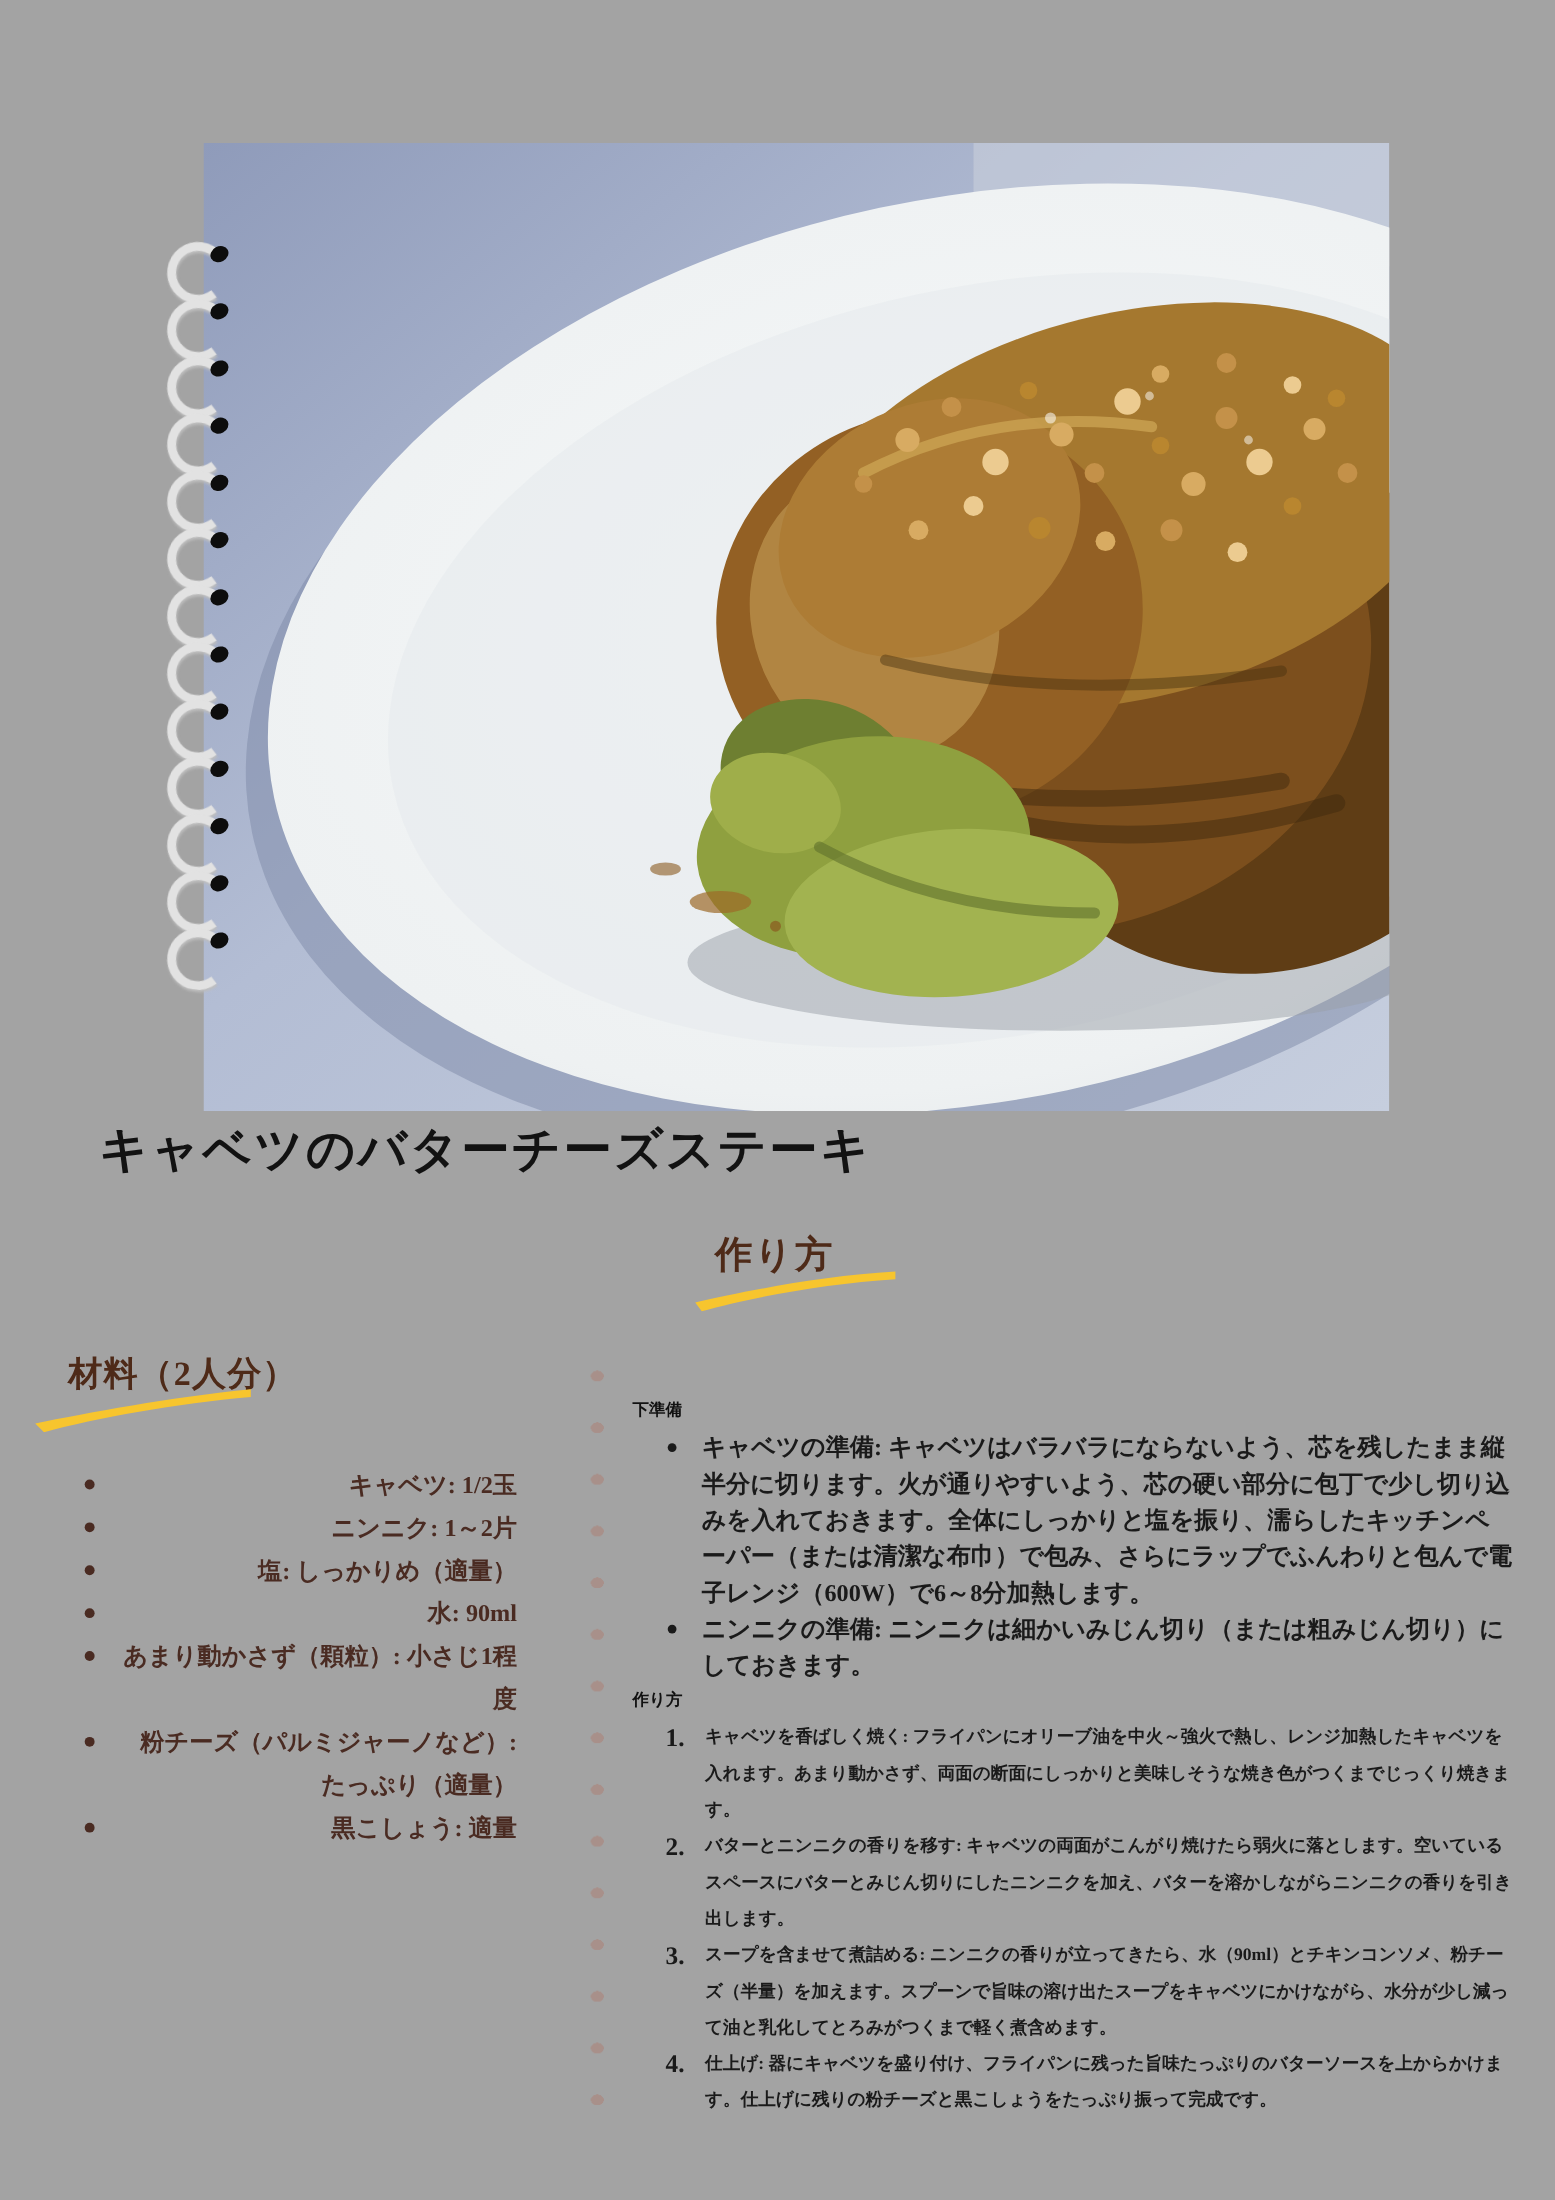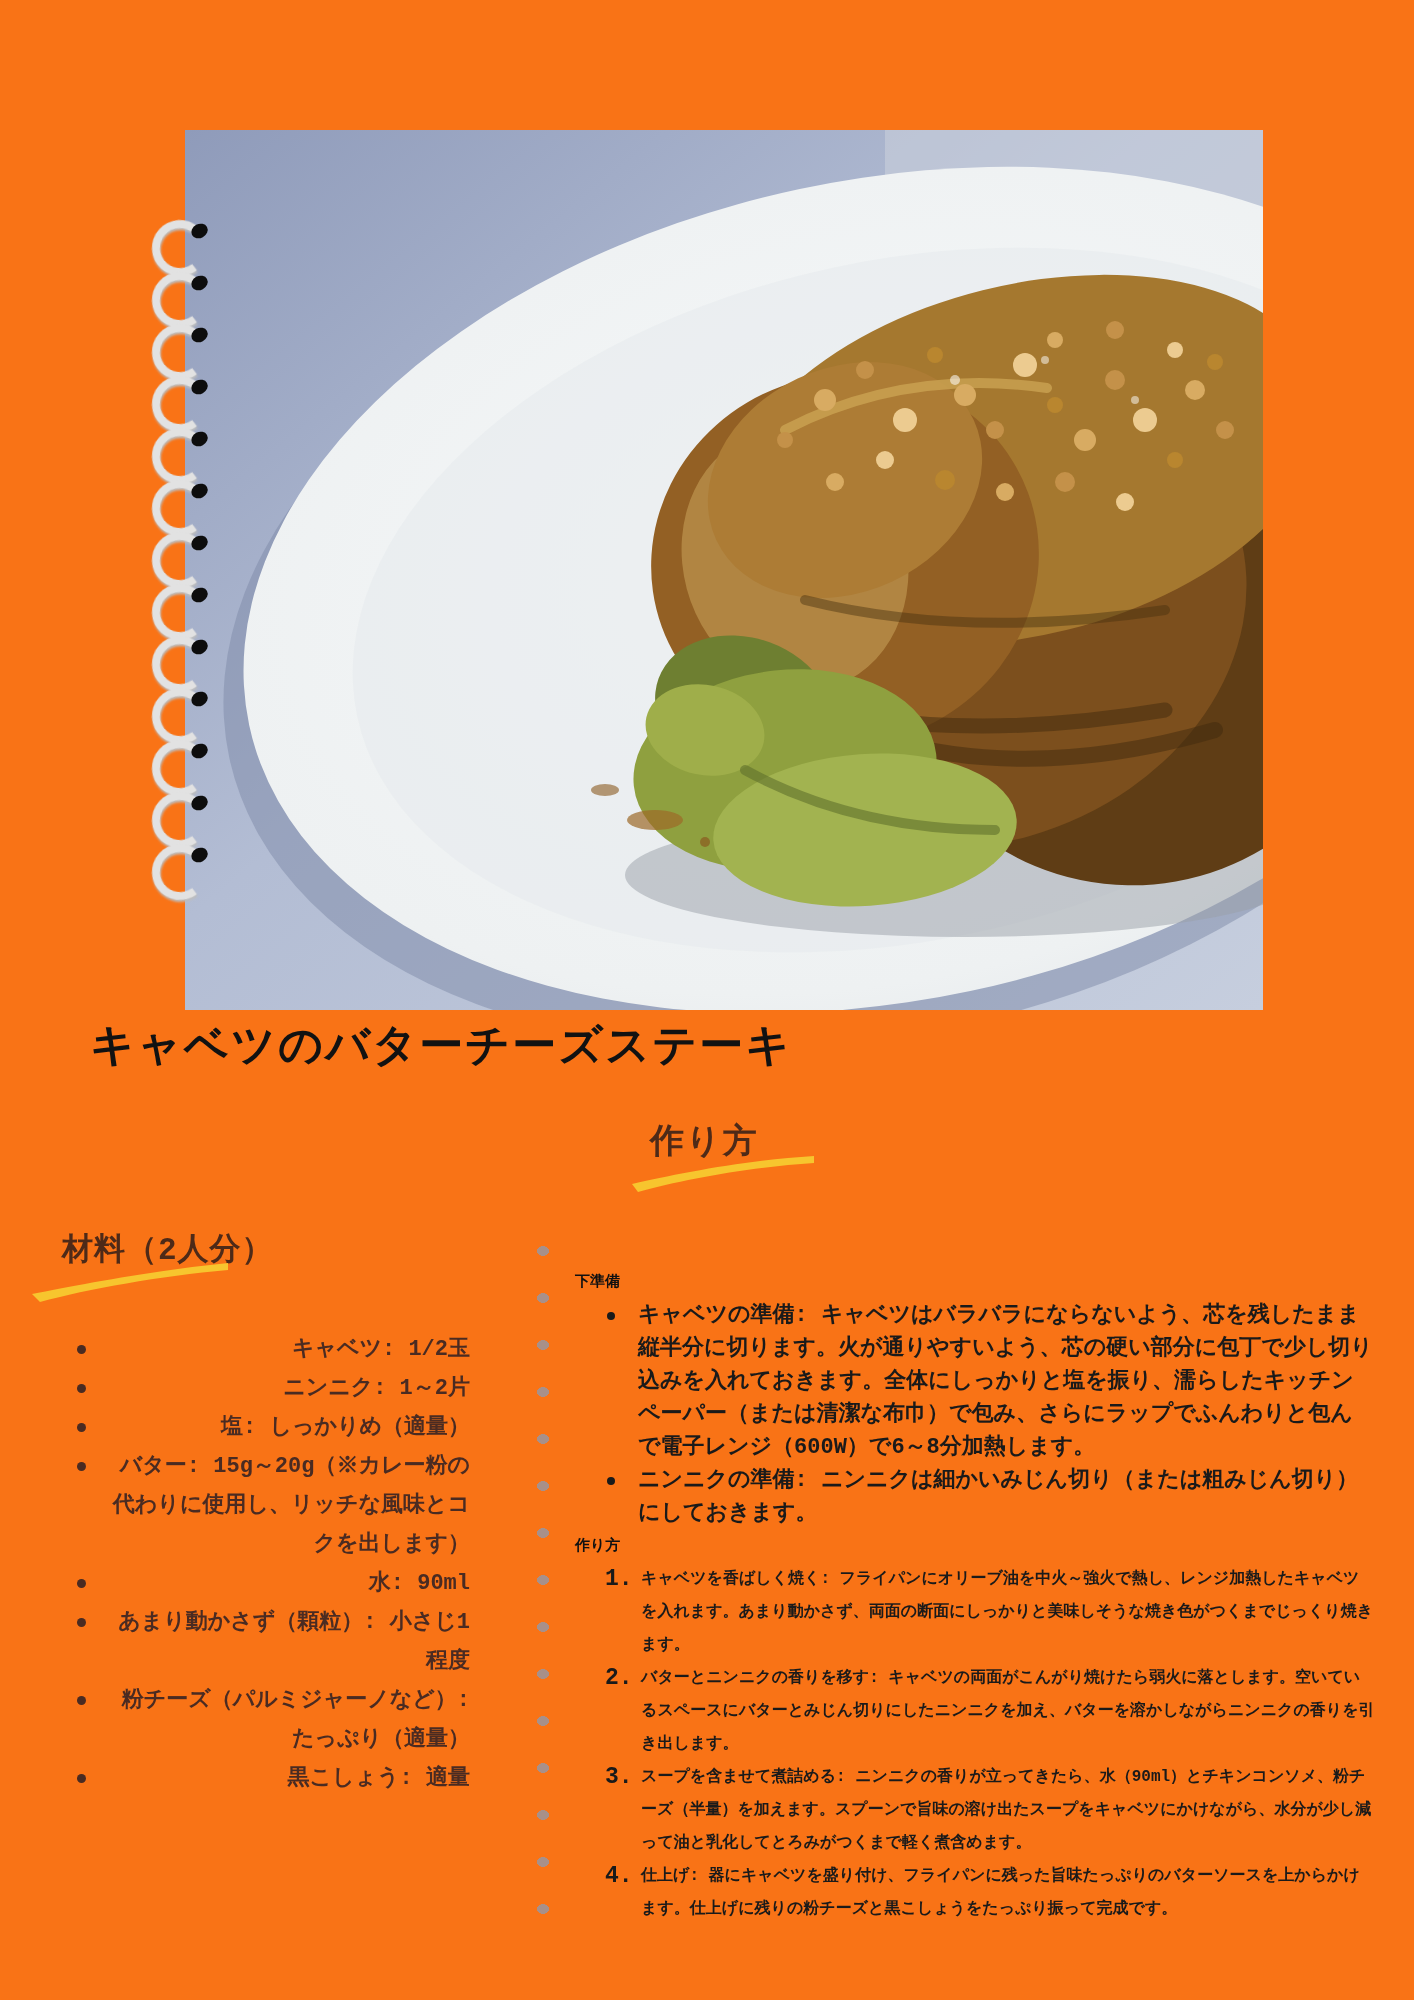--- a/index.html
+++ b/index.html
@@ -1,18 +1,18 @@
 <!DOCTYPE html>
 <html lang="ja"><head>
 <meta charset="utf-8">
 <style>
   html,body{margin:0;padding:0;background:#fff;}
   .page{
-    position:relative;width:1414px;height:2000px;background:#f97316;overflow:hidden;
-    font-family:Liberation Mono, monospace;
+    position:relative;width:1414px;height:2000px;background:#a3a3a3;overflow:hidden;
+    font-family:Liberation Serif, serif;
   }
   
   .photo{position:absolute;left:185px;top:130px;width:1078px;height:880px;}
   .photo svg{display:block;width:100%;height:100%;}
   
   .rings{position:absolute;left:152px;top:218px;width:60px;height:680px;}
   .ring{position:absolute;left:0;width:58px;height:48px;}
   .ring::before{
     content:"";position:absolute;left:0;top:2px;width:40px;height:40px;border-radius:50%;
     border:8px solid #e2e2e2;border-right-color:transparent;
@@ -197,21 +197,20 @@
   <div class="ing-header">材料（2人分）</div>
   <svg class="ing-swoosh" viewBox="0 0 202 44">
     <path d="M2 36 C 48 27, 126 12, 198 5 L 198 12 C 130 18, 58 31, 10 44 Z" fill="#f7c52e"></path>
   </svg>
 
   <div class="ingredients">
     <ul>
       <li>キャベツ: 1/2玉</li>
       <li>ニンニク: 1～2片</li>
       <li>塩: しっかりめ（適量）</li>
-      <li>バター: 15g～20g（※カレー粉の代わりに使用し、リッチな風味とコクを出します）</li>
       <li>水: 90ml</li>
       <li>あまり動かさず（顆粒）: 小さじ1程度</li>
       <li>粉チーズ（パルミジャーノなど）: たっぷり（適量）</li>
       <li>黒こしょう: 適量</li>
     </ul>
   </div>
 
   <div class="dotted-divider"></div>
 
   <div class="steps-col">

